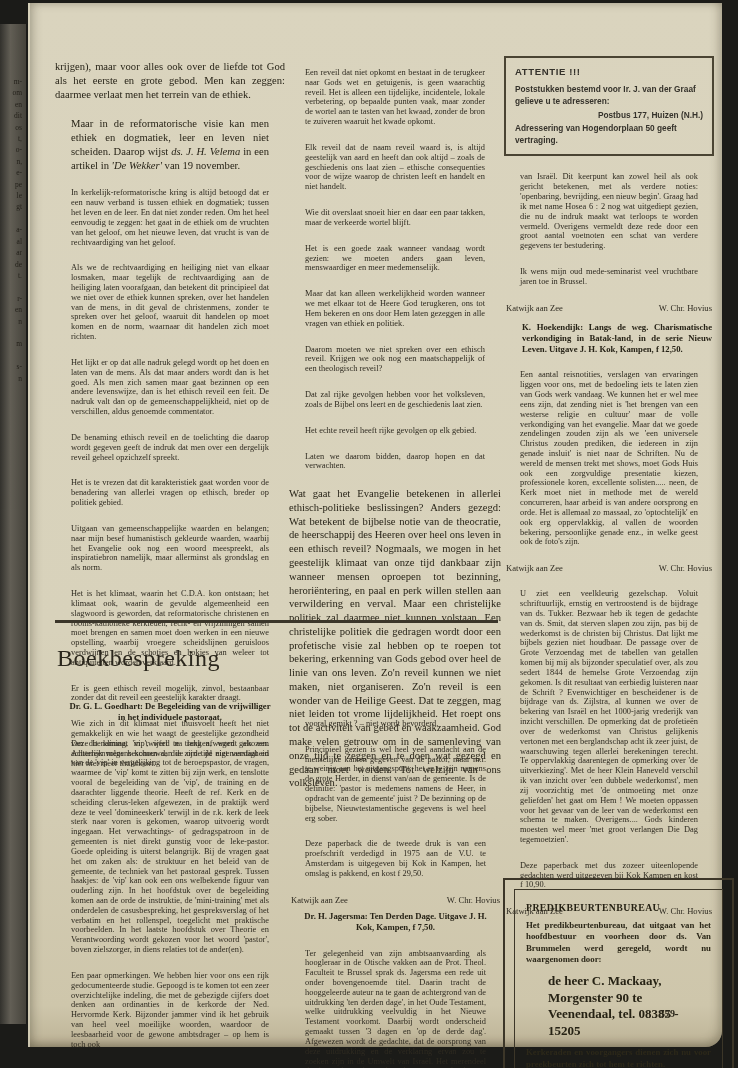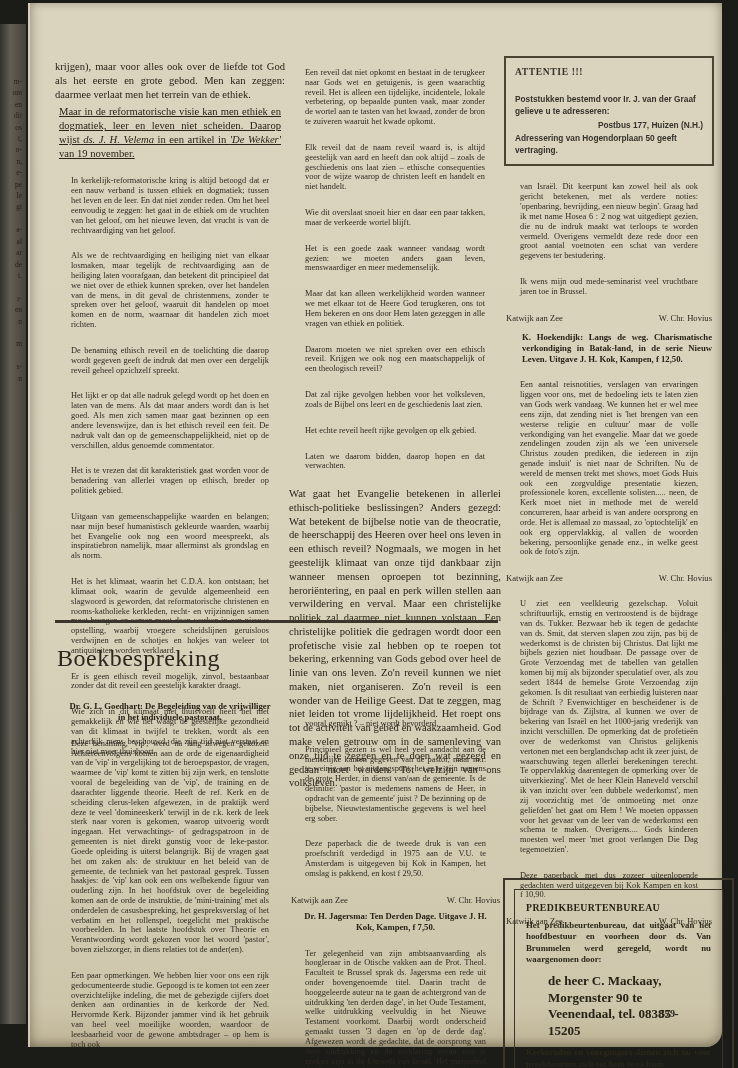--- a/index.html
+++ b/index.html
@@ -32,21 +32,21 @@
   .plist .p + .p{margin-top:1px;}
   .intro i{font-style:italic;}
   .rule{position:absolute;background:#3b362a;height:2.5px;}
   .sig{display:flex;justify-content:space-between;font-size:8.6px;margin:9px 2px 6px 2px;color:#2e2a20;}
   .rev-head{font-weight:bold;font-size:8.7px;line-height:1.25;margin:9px 2px 4px 18px;text-align:justify;color:#262216;}
   .attn{
     border:2px solid #4a4433;padding:7px 9px 8px;margin-bottom:10px;
     font-family:"Liberation Sans",sans-serif;font-size:8.3px;font-weight:bold;
     color:#35322b;line-height:1.4;text-align:left;
   }
-  .attn-title{font-size:9.6px;letter-spacing:.6px;margin-bottom:16px;font-family:Liberation Serif, serif;}
+  .attn-title{font-size:9.6px;letter-spacing:.6px;margin-bottom:6px;}
   .attn-addr{text-align:right;margin:2px 0;}
   .bk-heading{
     position:absolute;font-family:Liberation Serif, serif;
     font-size:24px;font-weight:400;color:#2b271d;letter-spacing:.5px;
   }
   .bk-rev-head{font-weight:bold;font-size:8.7px;line-height:1.25;text-align:center;padding:0 14px;margin:0 0 3px;color:#262216;}
   .predik{
     position:absolute;left:503px;top:878px;width:231px;box-sizing:border-box;
     border:2px solid #3c3628;padding:9px;background:transparent;
   }
@@ -85,27 +85,27 @@
 m
 
 s-
 n</div>
 
 <div class="page">
 
   <div class="col" style="left:27px;top:57px;width:230px;">
     <div class="big intro">
       <p class="p" style="margin:0;">krijgen), maar voor alles ook over de liefde tot God als het eerste en grote gebod. Men kan zeggen: daarmee verlaat men het terrein van de ethiek.</p>
-      <p class="p" style="margin:4px;text-decoration:underline;"><span>Maar in de reformatorische visie kan men ethiek en dogmatiek, leer en leven niet scheiden. Daarop wijst </span><i>ds. J. H. Velema</i><span> in een artikel in </span><i>'De Wekker'</i><span> van 19 november.</span></p>
+      <p class="p" style="margin:16px;"><span>Maar in de reformatorische visie kan men ethiek en dogmatiek, leer en leven niet scheiden. Daarop wijst </span><i>ds. J. H. Velema</i><span> in een artikel in </span><i>'De Wekker'</i><span> van 19 november.</span></p>
     </div>
     <div class="small plist" style="margin-top:11px;">
         <p class="p">In kerkelijk-reformatorische kring is altijd betoogd dat er een nauw verband is tussen ethiek en dogmatiek; tussen het leven en de leer. En dat niet zonder reden. Om het heel eenvoudig te zeggen: het gaat in de ethiek om de vruchten van het geloof, om het nieuwe leven, dat vrucht is van de rechtvaardiging van het geloof.</p>
         <p class="p">Als we de rechtvaardiging en heiliging niet van elkaar losmaken, maar tegelijk de rechtvaardiging aan de heiliging laten voorafgaan, dan betekent dit principieel dat we niet over de ethiek kunnen spreken, over het handelen van de mens, in dit geval de christenmens, zonder te spreken over het geloof, waaruit dit handelen op moet komen en de norm, waarnaar dit handelen zich moet richten.</p>
+        <p class="p">Het lijkt er op dat alle nadruk gelegd wordt op het doen en laten van de mens. Als dat maar anders wordt dan is het goed. Als men zich samen maar gaat bezinnen op een andere levenswijze, dan is het ethisch reveil een feit. De nadruk valt dan op de gemeenschappelijkheid, niet op de verschillen, aldus genoemde commentator.</p>
         <p class="p">De benaming ethisch reveil en de toelichting die daarop wordt gegeven geeft de indruk dat men over een dergelijk reveil geheel opzichzelf spreekt.</p>
-        <p class="p">Het lijkt er op dat alle nadruk gelegd wordt op het doen en laten van de mens. Als dat maar anders wordt dan is het goed. Als men zich samen maar gaat bezinnen op een andere levenswijze, dan is het ethisch reveil een feit. De nadruk valt dan op de gemeenschappelijkheid, niet op de verschillen, aldus genoemde commentator.</p>
         <p class="p">Het is te vrezen dat dit karakteristiek gaat worden voor de benadering van allerlei vragen op ethisch, breder op politiek gebied.</p>
         <p class="p">Uitgaan van gemeenschappelijke waarden en belangen; naar mijn besef humanistisch gekleurde waarden, waarbij het Evangelie ook nog een woord meespreekt, als inspiratiebron namelijk, maar allerminst als grondslag en als norm.</p>
         <p class="p">Het is het klimaat, waarin het C.D.A. kon ontstaan; het klimaat ook, waarin de gevulde algemeenheid een slagwoord is geworden, dat reformatorische christenen en rooms-katholieke kerkleden, recht- en vrijzinnigen samen moet brengen en samen moet doen werken in een nieuwe opstelling, waarbij vroegere scheidslijnen geruisloos verdwijnen en de schotjes en hokjes van weleer tot antiquiteiten worden verklaard.</p>
         <p class="p">Er is geen ethisch reveil mogelijk, zinvol, bestaanbaar zonder dat dit reveil een geestelijk karakter draagt.</p>
         <p class="p">Wie zich in dit klimaat niet thuisvoelt heeft het niet gemakkelijk en wie het waagt de geestelijke gezondheid van dit klimaat in twijfel te trekken, wordt als een achterlijk mens beschouwd, die zijn tijd niet verstaat en hier niet meer thuishoort.</p>
       </div>
   </div>
 
   <div class="col" style="left:261px;top:49px;width:212px;">
     <div class="small plist">

